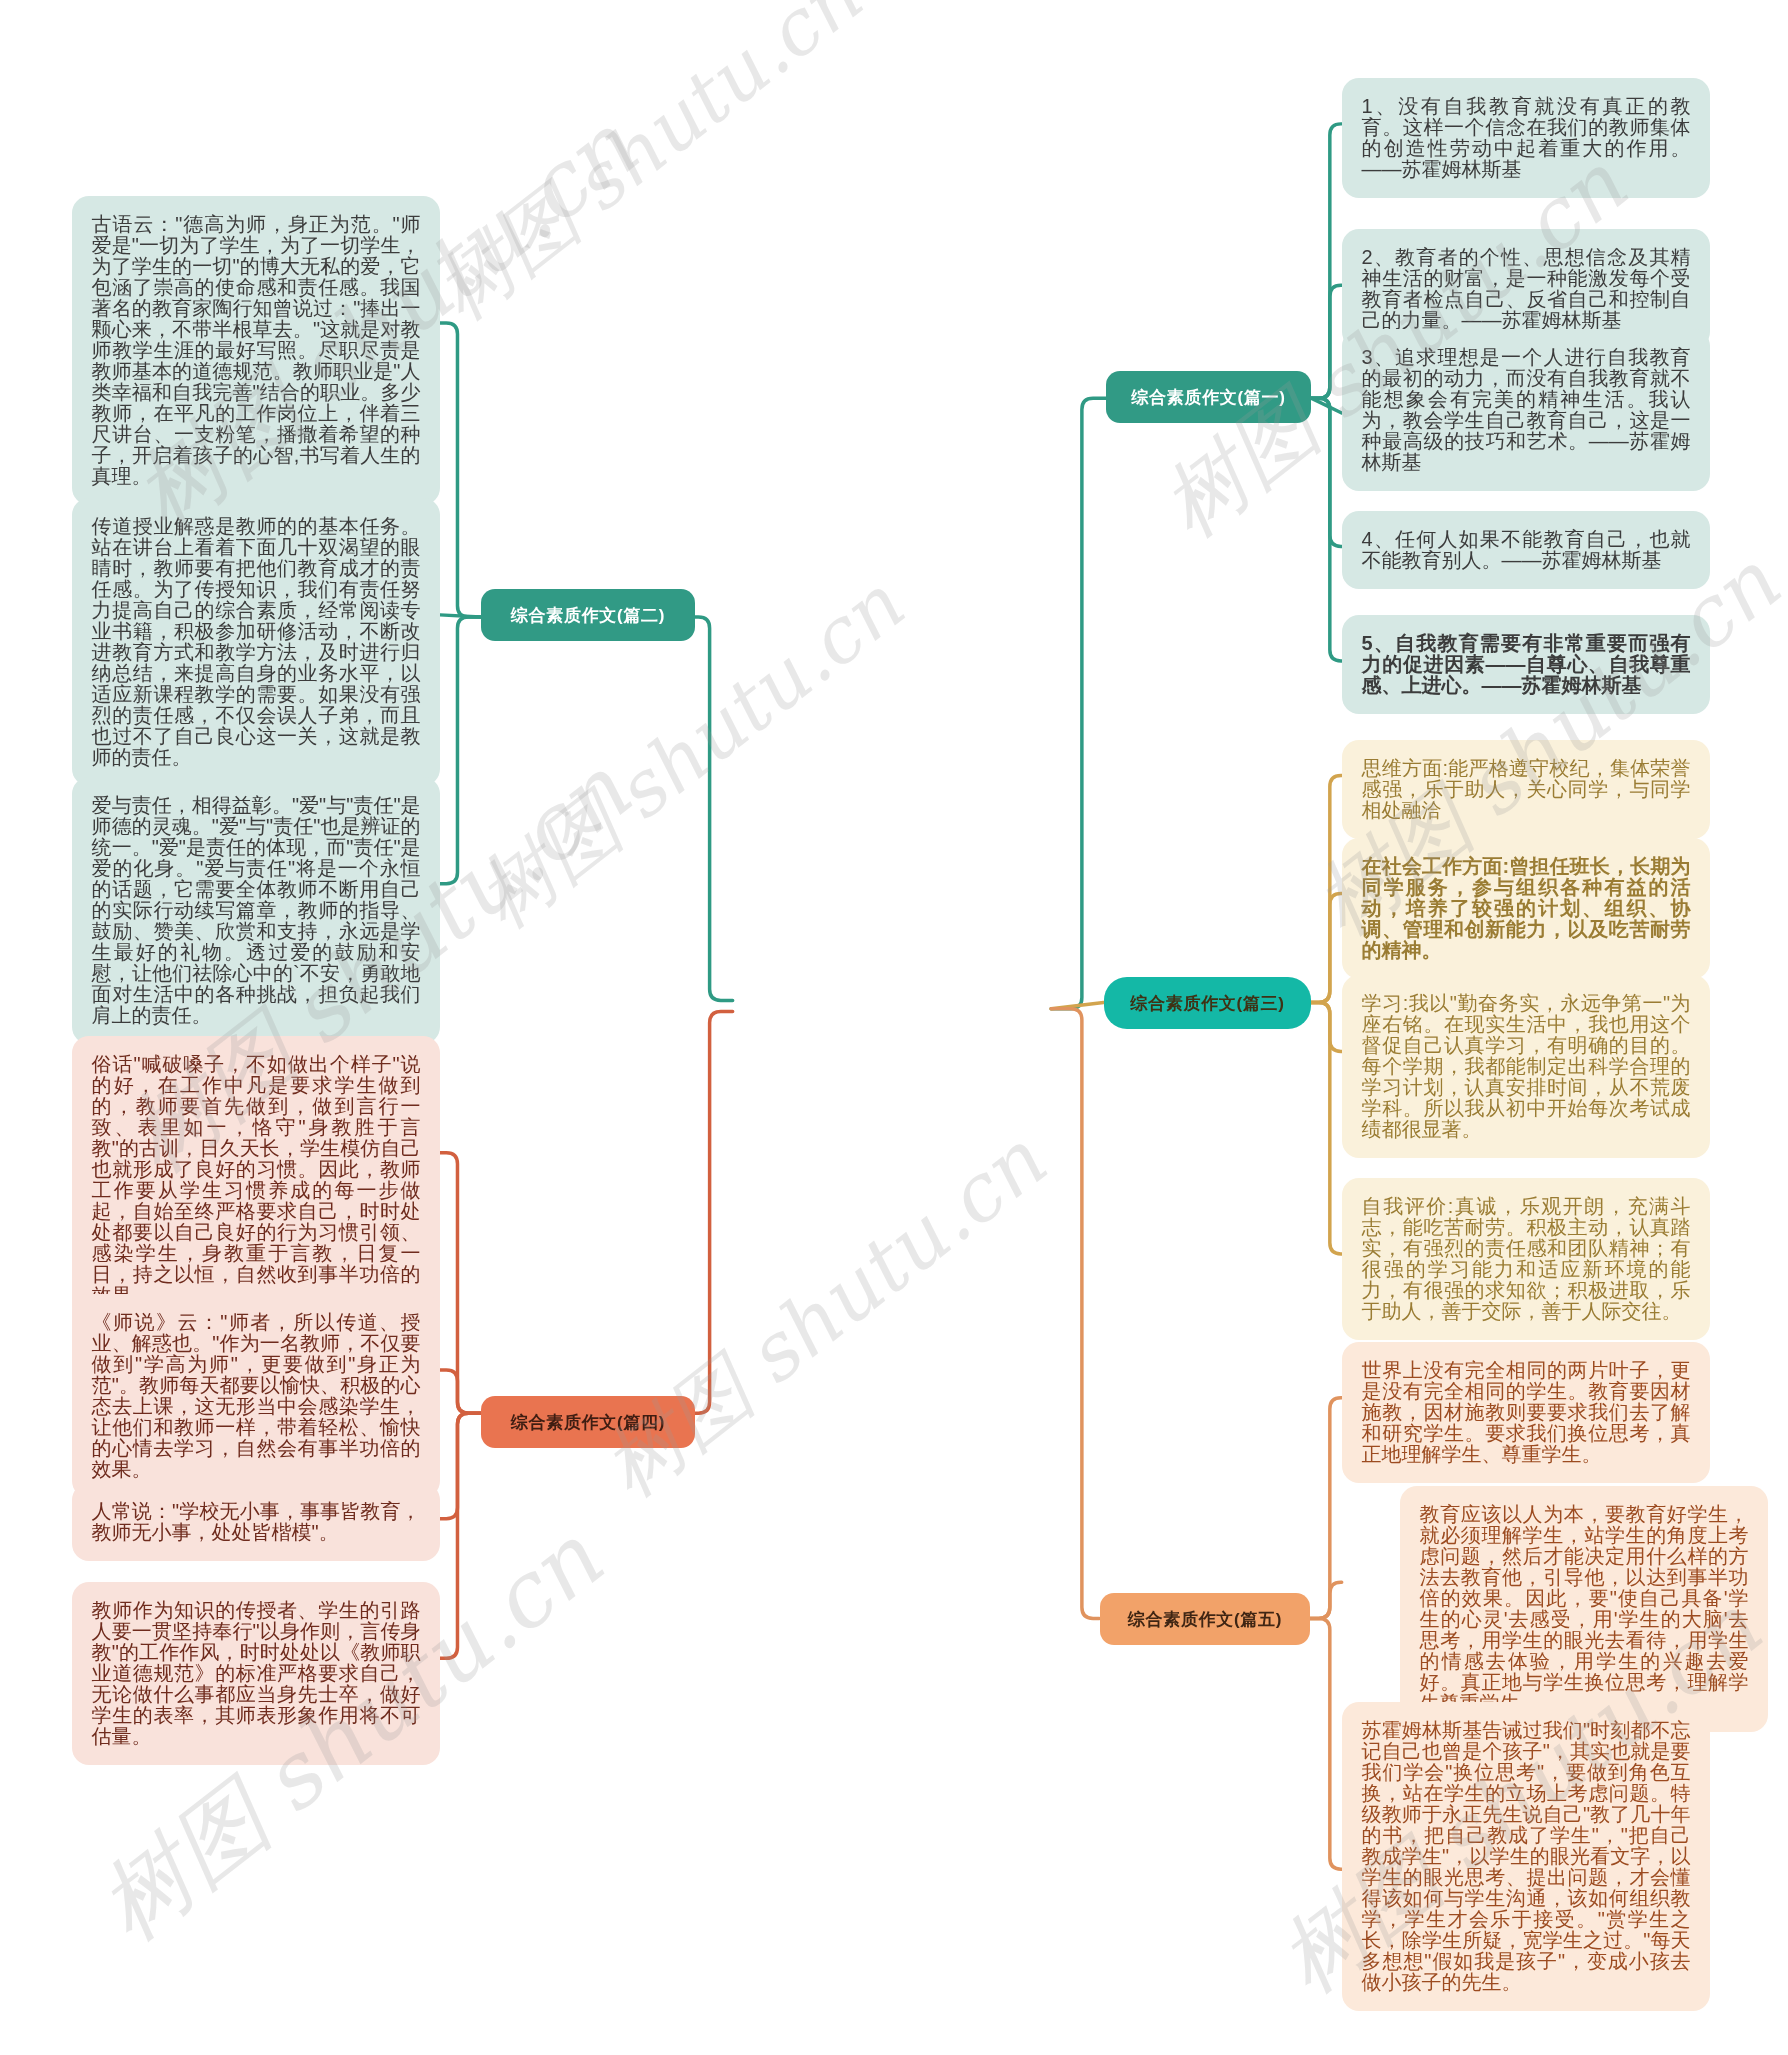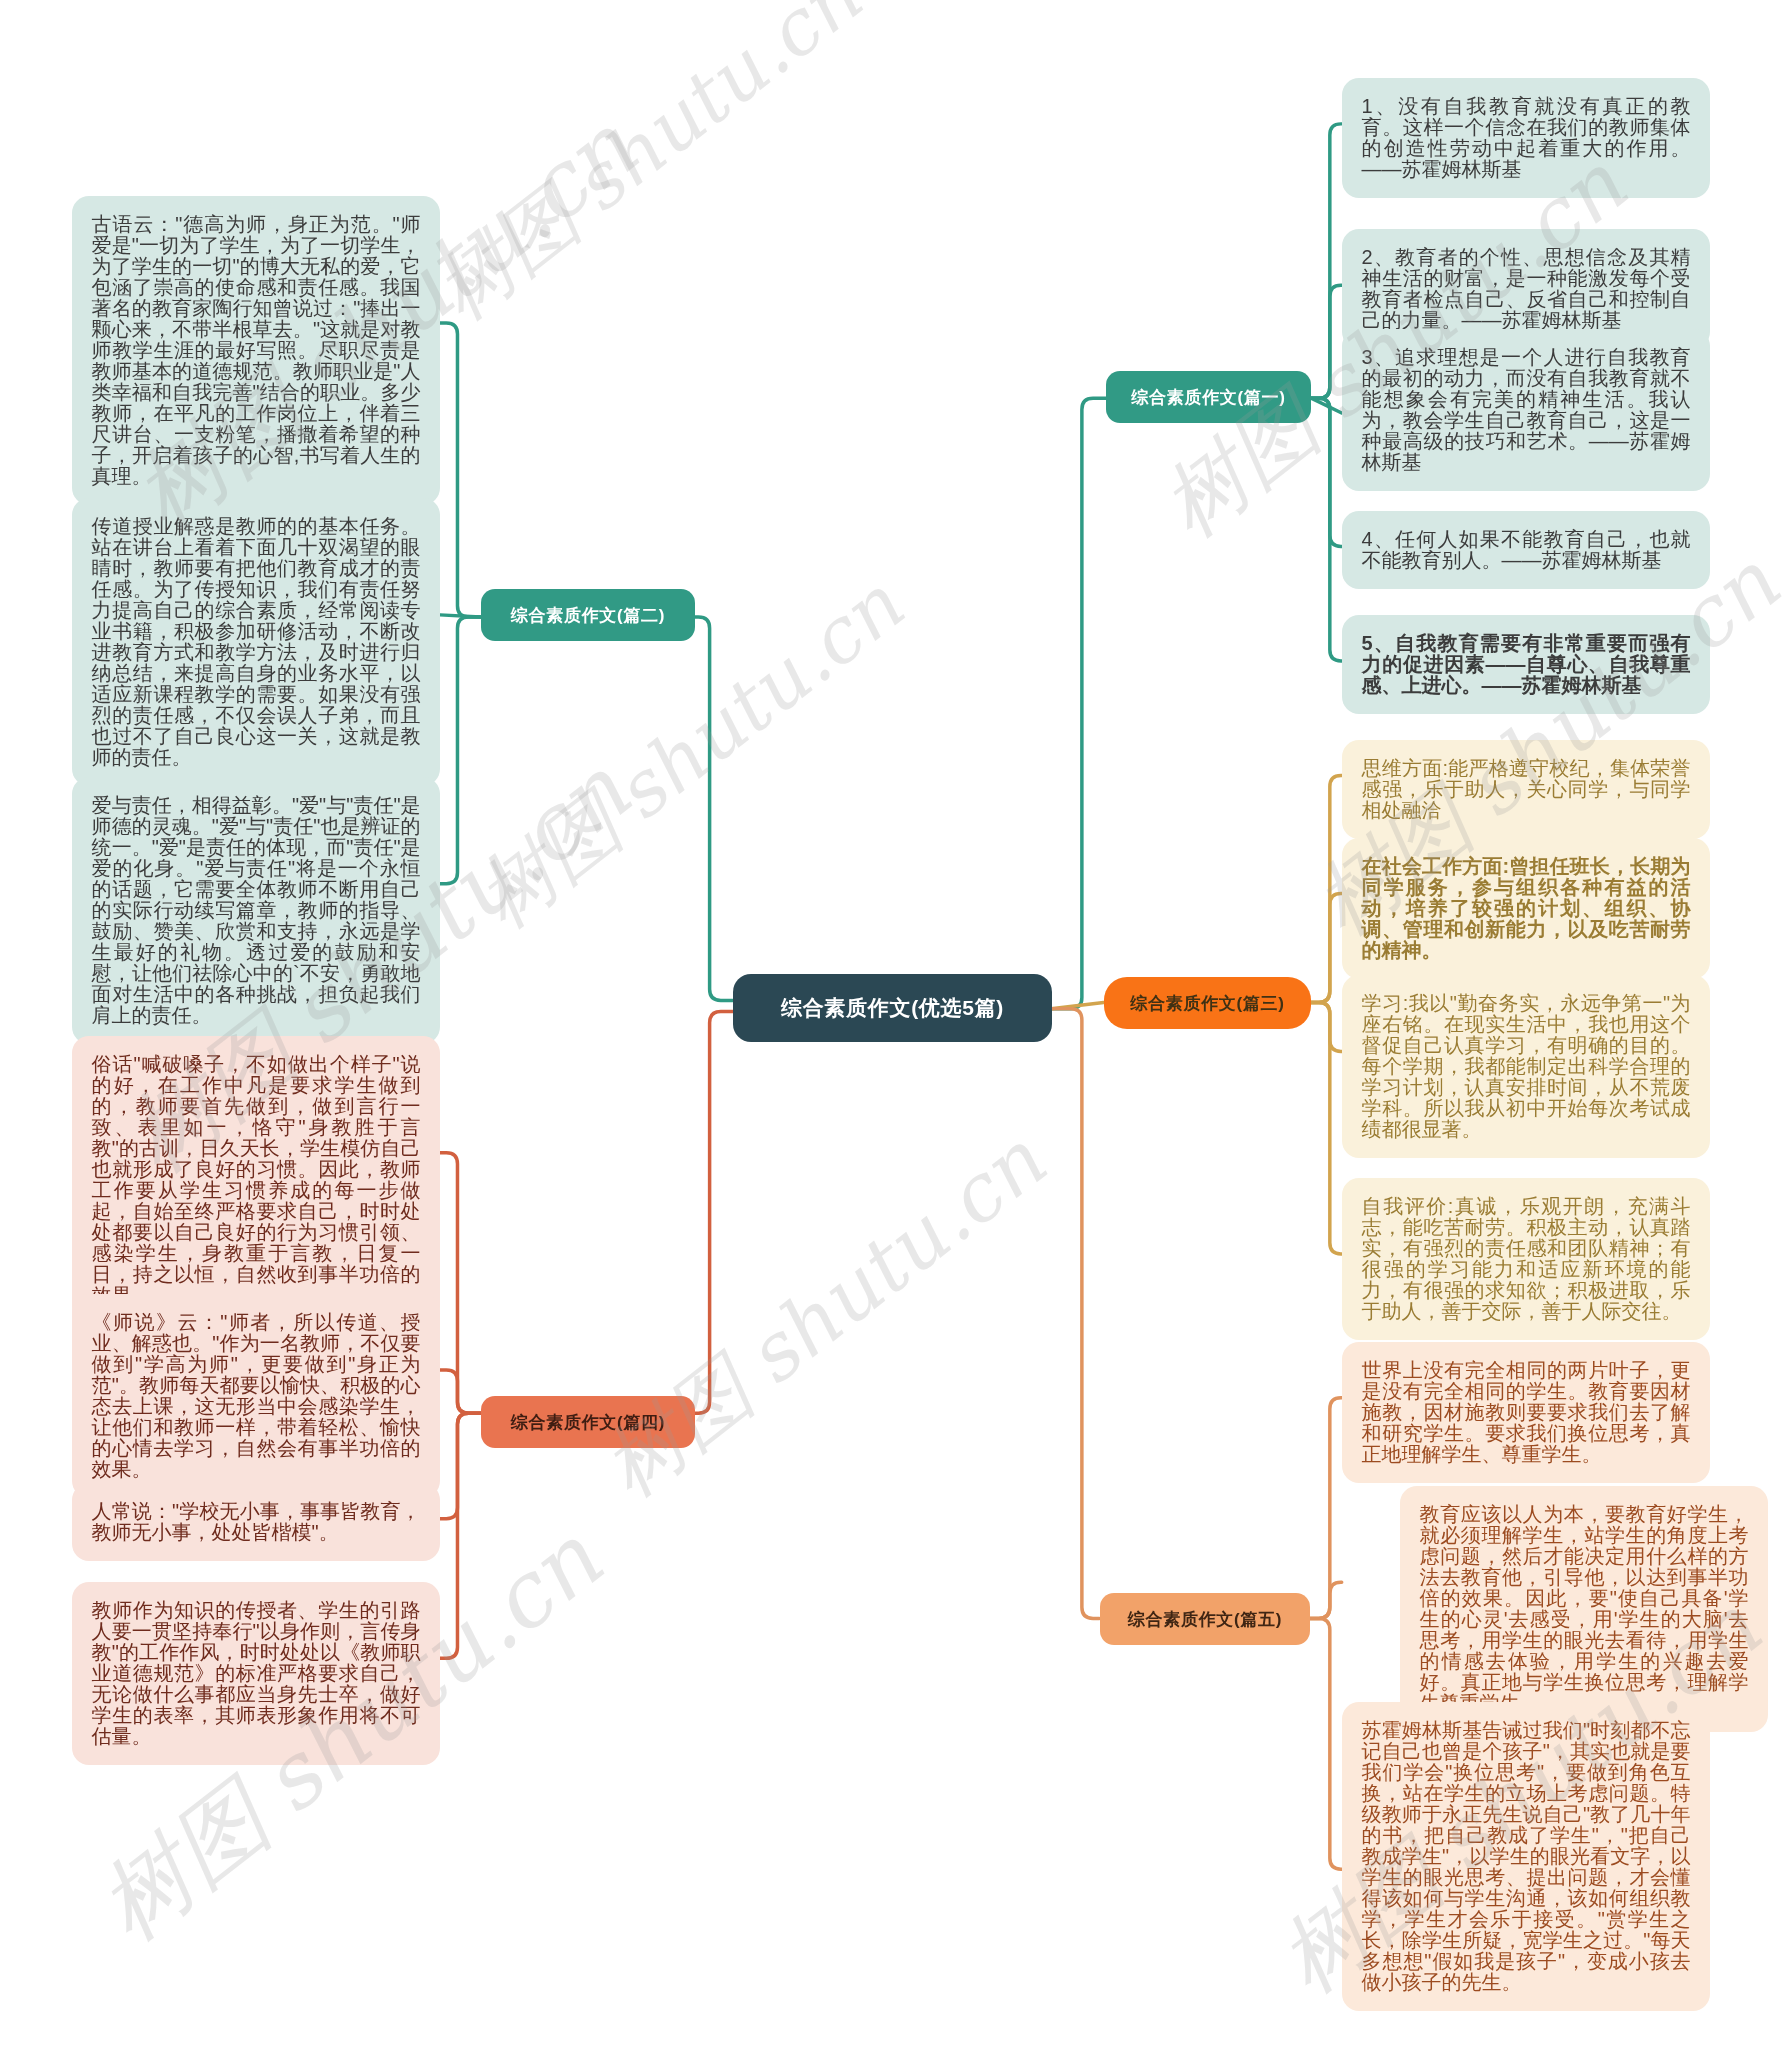--- a/index.html
+++ b/index.html
@@ -8,21 +8,21 @@
   #edges{position:absolute;left:0;top:0;z-index:1;}
   .leaf{position:absolute;z-index:2;width:329px;padding:18px 19.6px;border-radius:17px;
         font-size:20px;line-height:21px;text-align:justify;word-break:break-all;}
   .teal-box{background:#D6E8E4;color:#3C3C3C;}
   .cream-box{background:#FAF1DB;color:#9A7C33;}
   .pink-box{background:#F9E2DB;color:#6F2B1D;}
   .peach-box{background:#FCE9DA;color:#9C4B20;}
   .bnode{position:absolute;z-index:2;border-radius:14px;text-align:center;
          font-size:17px;font-weight:700;padding:14.7px 0;letter-spacing:0.7px;}
   .teal-node{background:#319A85;color:#ffffff;}
-  .gold-node{background:#f97316;color:#3F3114;border-radius:23px;}
+  .gold-node{background:#14b8a6;color:#3F3114;border-radius:23px;}
   .red-node{background:#E97450;color:#3F1D12;margin-top:11px;}
   .orange-node{background:#F2A269;color:#3F2513;}
   #center-node{position:absolute;z-index:2;left:733px;top:974px;width:319px;height:68px;
                background:#2B4854;color:#ffffff;border-radius:18px;display:flex;
                align-items:center;justify-content:center;font-size:21px;font-weight:700;letter-spacing:0.7px;}
   .wm{position:absolute;z-index:3;color:#9a9a9a;opacity:0.22;font-family:"DejaVu Serif","Liberation Serif",serif;
       font-style:italic;white-space:nowrap;transform:rotate(-38deg);transform-origin:left center;
       pointer-events:none;}
 </style>
 </head>
@@ -48,21 +48,20 @@
       <path d="M 1878 570 L 1888 570 Q 1904 570 1904 586 L 1904 766 Q 1904 782 1920 782 L 1921 782" fill="none" stroke="#2F9A84" stroke-width="5" stroke-linecap="round"></path>
       <path d="M 1878 570 L 1888 570 Q 1904 570 1904 586 L 1904 930 Q 1904 946 1920 946 L 1921 946" fill="none" stroke="#2F9A84" stroke-width="5" stroke-linecap="round"></path>
       <path d="M 1876 1435 L 1888 1435 Q 1904 1435 1904 1419 L 1904 1126 Q 1904 1110 1920 1110 L 1921 1110" fill="none" stroke="#D2A44E" stroke-width="5" stroke-linecap="round"></path>
       <path d="M 1876 1435 L 1888 1435 Q 1904 1435 1904 1419 L 1904 1295 Q 1904 1279 1920 1279 L 1921 1279" fill="none" stroke="#D2A44E" stroke-width="5" stroke-linecap="round"></path>
       <path d="M 1876 1435 L 1888 1435 Q 1904 1435 1904 1451 L 1904 1489 Q 1904 1505 1920 1505 L 1921 1505" fill="none" stroke="#D2A44E" stroke-width="5" stroke-linecap="round"></path>
       <path d="M 1876 1435 L 1888 1435 Q 1904 1435 1904 1451 L 1904 1779 Q 1904 1795 1920 1795 L 1921 1795" fill="none" stroke="#D2A44E" stroke-width="5" stroke-linecap="round"></path>
       <path d="M 1874 2317 L 1888 2317 Q 1904 2317 1904 2301 L 1904 2017 Q 1904 2001 1920 2001 L 1921 2001" fill="none" stroke="#E0935E" stroke-width="5" stroke-linecap="round"></path>
       <path d="M 1874 2317 L 1888 2317 Q 1904 2317 1904 2301 L 1904 2281 Q 1904 2265 1920 2265 L 1921 2265" fill="none" stroke="#E0935E" stroke-width="5" stroke-linecap="round"></path>
       <path d="M 1874 2317 L 1888 2317 Q 1904 2317 1904 2333 L 1904 2660 Q 1904 2676 1920 2676 L 1921 2676" fill="none" stroke="#E0935E" stroke-width="5" stroke-linecap="round"></path>
     </svg>
-  <div id="center-node">综合素质作文(优选5篇)</div>
   <div id="nodes">
       <div class="bnode teal-node" style="left: 1106px; top: 371px; width: 205px;">综合素质作文(篇一)</div>
       <div class="bnode teal-node" style="left: 481px; top: 589px; width: 214px;">综合素质作文(篇二)</div>
       <div class="bnode gold-node" style="left: 1104px; top: 977px; width: 207px;">综合素质作文(篇三)</div>
       <div class="bnode red-node" style="left: 481px; top: 1385px; width: 214px;">综合素质作文(篇四)</div>
       <div class="bnode orange-node" style="left: 1100px; top: 1593px; width: 210px;">综合素质作文(篇五)</div>
     </div>
   <div id="leaves">
       <div class="leaf teal-box" style="left: 72px; top: 196px;">古语云："德高为师，身正为范。"师爱是"一切为了学生，为了一切学生，为了学生的一切"的博大无私的爱，它包涵了崇高的使命感和责任感。我国著名的教育家陶行知曾说过："捧出一颗心来，不带半根草去。"这就是对教师教学生涯的最好写照。尽职尽责是教师基本的道德规范。教师职业是"人类幸福和自我完善"结合的职业。多少教师，在平凡的工作岗位上，伴着三尺讲台、一支粉笔，播撒着希望的种子，开启着孩子的心智,书写着人生的真理。</div>
       <div class="leaf teal-box" style="left: 72px; top: 498px;">传道授业解惑是教师的的基本任务。站在讲台上看着下面几十双渴望的眼睛时，教师要有把他们教育成才的责任感。为了传授知识，我们有责任努力提高自己的综合素质，经常阅读专业书籍，积极参加研修活动，不断改进教育方式和教学方法，及时进行归纳总结，来提高自身的业务水平，以适应新课程教学的需要。如果没有强烈的责任感，不仅会误人子弟，而且也过不了自己良心这一关，这就是教师的责任。</div>

